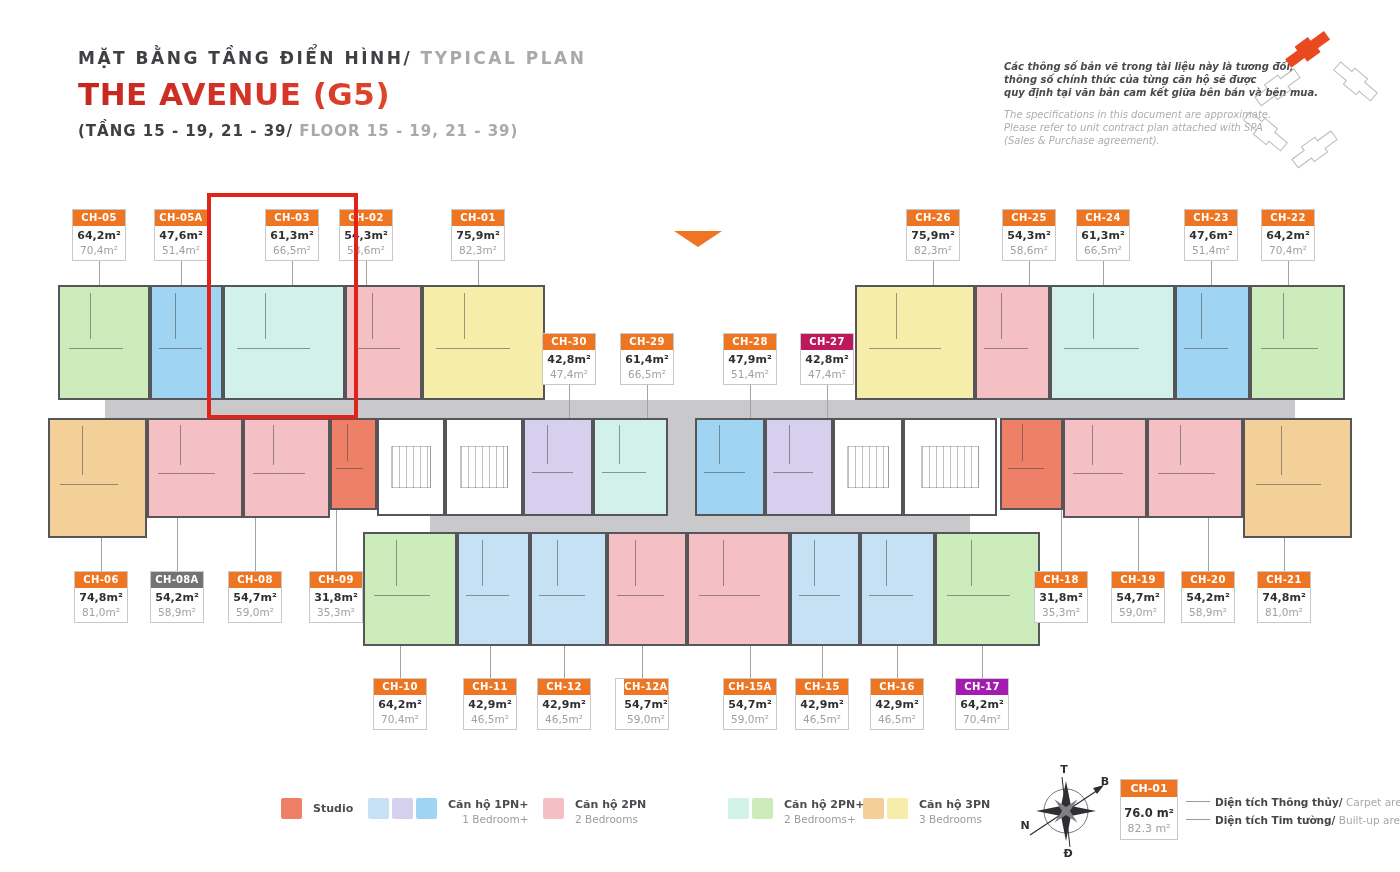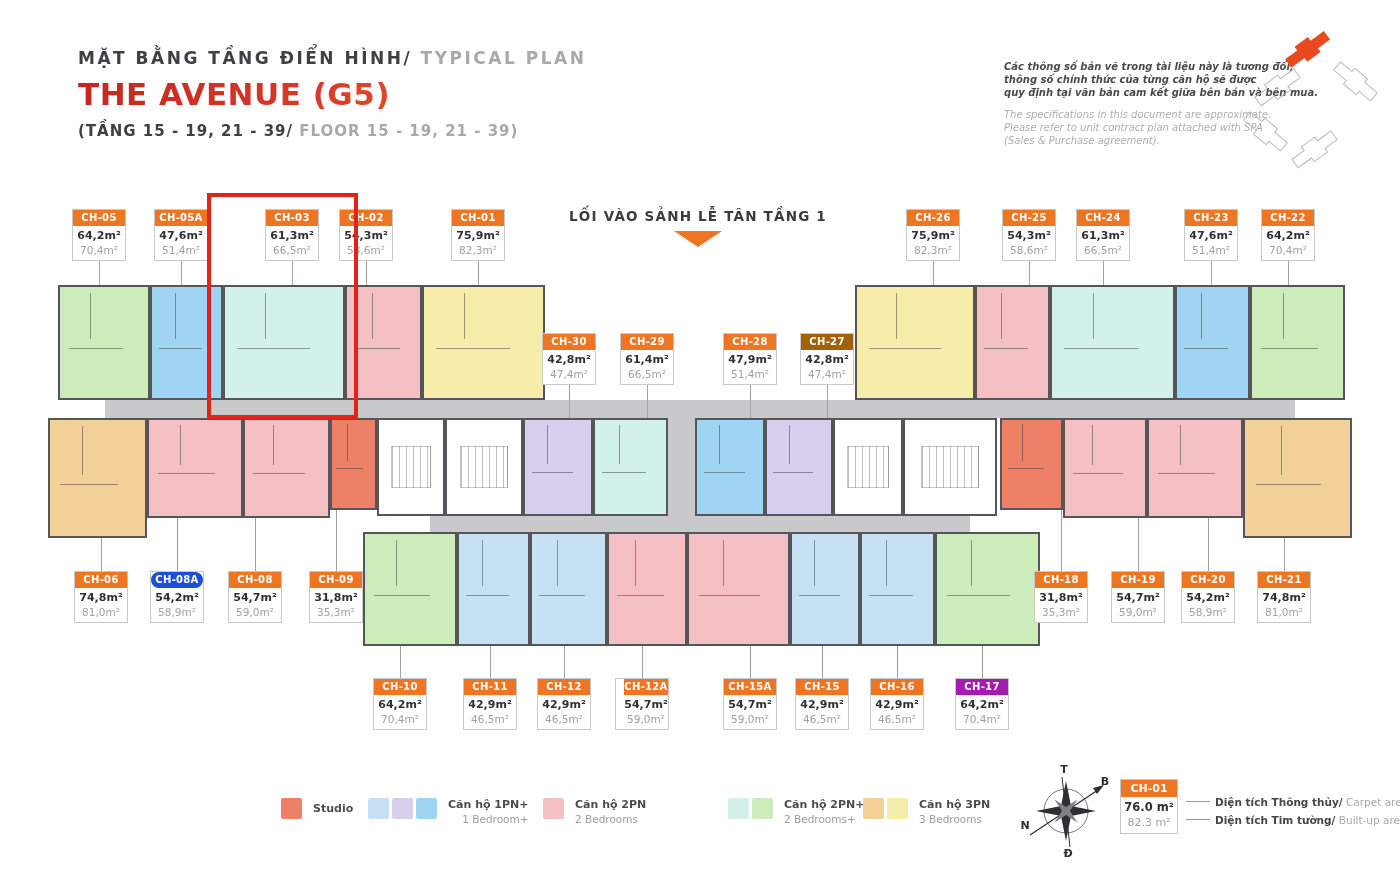--- a/index.html
+++ b/index.html
@@ -42,21 +42,21 @@
   .litem{position:absolute;top:798px;display:flex;align-items:flex-start;z-index:4;}
   .sw{width:21px;height:21px;border-radius:2px;margin-right:3px;flex:0 0 auto;}
   .ltxt{margin-left:8px;}
   .ltxt .vn{font-size:11px;font-weight:700;color:#4b4d52;line-height:14px;}
   .ltxt .en{font-size:10.5px;color:#9c9c9e;line-height:14px;}
   .ltxt.solo .vn{padding-top:4px;font-weight:600;}
   
   .alab{position:absolute;left:1120px;top:779px;width:58px;background:#fff;border:1px solid #c8c8c8;
         text-align:center;z-index:5;box-sizing:border-box;}
   .alab .uh{background:#ee7522;color:#fff;font-weight:700;font-size:11px;line-height:17px;}
-  .alab .uc{font-size:11.5px;font-weight:700;color:#303034;line-height:16px;padding-top:2px;}
+  .alab .uc{font-size:11.5px;font-weight:700;color:#303034;line-height:16px;padding-top:8px;}
   .alab .ub{font-size:11px;color:#a0a0a2;line-height:15px;padding-bottom:3px;text-align:center;}
   .arow{position:absolute;left:1186px;font-size:10.5px;white-space:nowrap;z-index:5;}
   .arow .dash{display:inline-block;width:24px;border-top:1px solid #9a9a9c;margin:0 5px 3px 0;vertical-align:middle;}
   .arow .vn{font-weight:700;color:#45464a;}
   .arow .en{color:#a8a8aa;}
   svg text{font-family:"DejaVu Sans","Liberation Sans",sans-serif;}
 </style>
 </head>
 <body>
 
@@ -192,35 +192,35 @@
       <div class="unit" style="left: 695px; top: 418px; width: 70px; height: 98px; background: rgb(159, 212, 243);"></div>
       <div class="leader" style="left: 750px; top: 384px; height: 34px;"></div>
       <div class="ulabel" style="left: 723px; top: 333px;">
         <div class="uh" style="background: rgb(238, 117, 34);">CH-28</div>
         <div class="uc">47,9m²</div>
         <div class="ub">51,4m²</div>
       </div>
       <div class="unit" style="left: 765px; top: 418px; width: 68px; height: 98px; background: rgb(214, 208, 238);"></div>
       <div class="leader" style="left: 827px; top: 384px; height: 34px;"></div>
       <div class="ulabel" style="left: 800px; top: 333px;">
-        <div class="uh" style="background: #a16207;">CH-27</div>
+        <div class="uh" style="background: #be185d;">CH-27</div>
         <div class="uc">42,8m²</div>
         <div class="ub">47,4m²</div>
       </div>
       <div class="unit" style="left: 48px; top: 418px; width: 99px; height: 120px; background: rgb(243, 208, 151);"></div>
       <div class="leader" style="left: 101px; top: 538px; height: 33px;"></div>
       <div class="ulabel" style="left: 74px; top: 571px;">
         <div class="uh" style="background: rgb(238, 117, 34);">CH-06</div>
         <div class="uc">74,8m²</div>
         <div class="ub">81,0m²</div>
       </div>
       <div class="unit" style="left: 147px; top: 418px; width: 96px; height: 100px; background: rgb(245, 192, 196);"></div>
       <div class="leader" style="left: 177px; top: 518px; height: 53px;"></div>
       <div class="ulabel" style="left: 150px; top: 571px;">
-        <div class="uh" style="background: #1d4ed8; border-radius: 8px;">CH-08A</div>
+        <div class="uh" style="background: #737373;">CH-08A</div>
         <div class="uc">54,2m²</div>
         <div class="ub">58,9m²</div>
       </div>
       <div class="unit" style="left: 243px; top: 418px; width: 87px; height: 100px; background: rgb(245, 192, 196);"></div>
       <div class="leader" style="left: 255px; top: 518px; height: 53px;"></div>
       <div class="ulabel" style="left: 228px; top: 571px;">
         <div class="uh" style="background: rgb(238, 117, 34);">CH-08</div>
         <div class="uc">54,7m²</div>
         <div class="ub">59,0m²</div>
       </div>
@@ -311,21 +311,20 @@
       <div class="unit" style="left: 935px; top: 532px; width: 105px; height: 114px; background: rgb(205, 236, 188);"></div>
       <div class="leader" style="left: 982px; top: 646px; height: 32px;"></div>
       <div class="ulabel" style="left: 955px; top: 678px;">
         <div class="uh" style="background: #a21caf;">CH-17</div>
         <div class="uc">64,2m²</div>
         <div class="ub">70,4m²</div>
       </div>
       <div class="hl" style="left: 207px; top: 193px; width: 143px; height: 218px; border-color: rgb(226, 35, 26);"></div>
     </div>
 
-  <div class="entrance">LỐI VÀO SẢNH LỄ TÂN TẦNG 1</div>
   <div class="etri"></div>
 
   <div class="alab">
     <div class="uh">CH-01</div>
     <div class="uc">76.0 m²</div>
     <div class="ub">82.3 m²</div>
   </div>
   <div class="arow" style="top:796px;"><span class="dash"></span><span class="vn">Diện tích Thông thủy/</span><span class="en"> Carpet area</span></div>
   <div class="arow" style="top:814px;"><span class="dash"></span><span class="vn">Diện tích Tim tường/</span><span class="en"> Built-up area</span></div>
 

